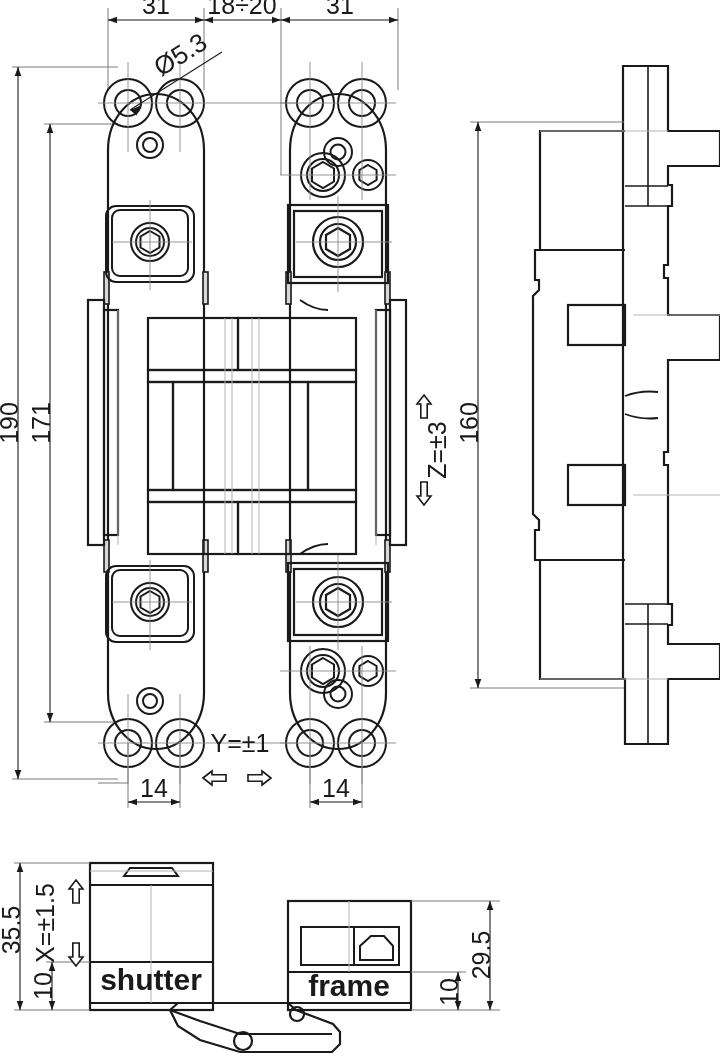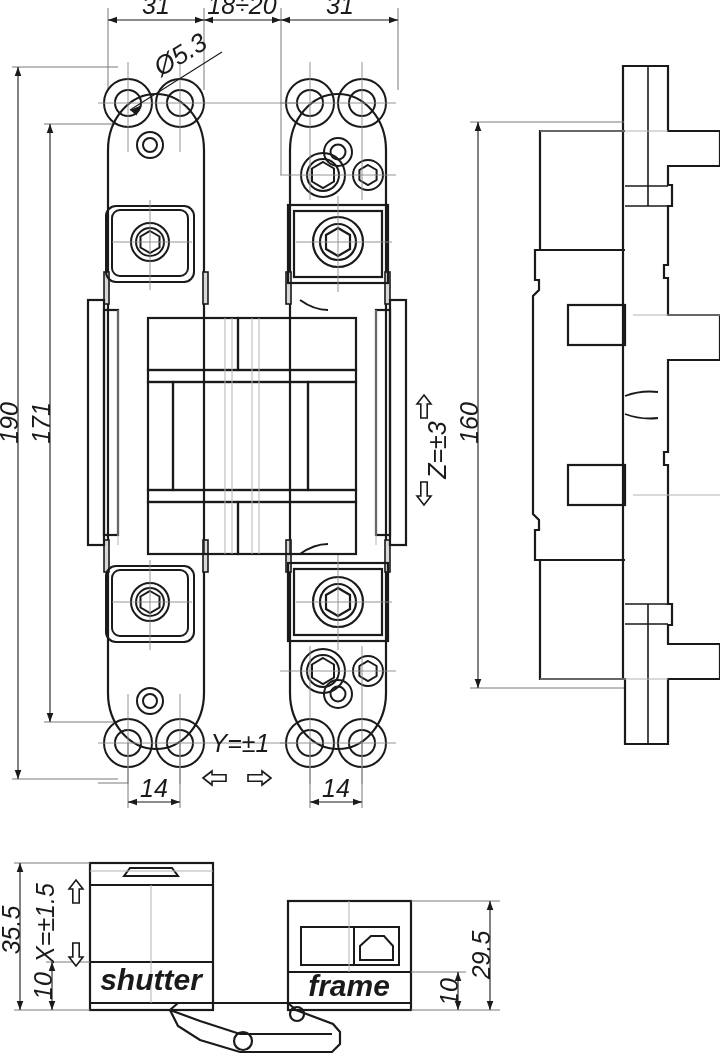--- a/index.html
+++ b/index.html
@@ -1,18 +1,18 @@
 <!DOCTYPE html>
 <html><head>
 <meta charset="utf-8">
 <style>
   html,body{margin:0;padding:0;background:#ffffff;}
   body{width:720px;height:1056px;overflow:hidden;
        font-family:"Liberation Sans",sans-serif;color:#000;}
-  #stage{position:relative;width:720px;height:1056px;font-style:italic;}
+  #stage{position:relative;width:720px;height:1056px;}
   svg{display:block;}
   text{font-family:"Liberation Sans",sans-serif;fill:#1a1a1a;}
 </style>
 </head>
 <body>
 
 <div id="stage">
 <svg width="720" height="1056" viewBox="0 0 720 1056">
 
   <defs>

